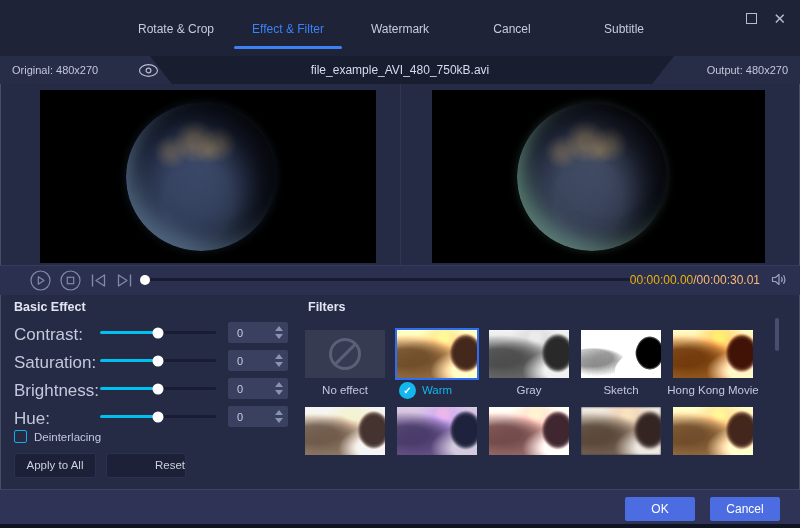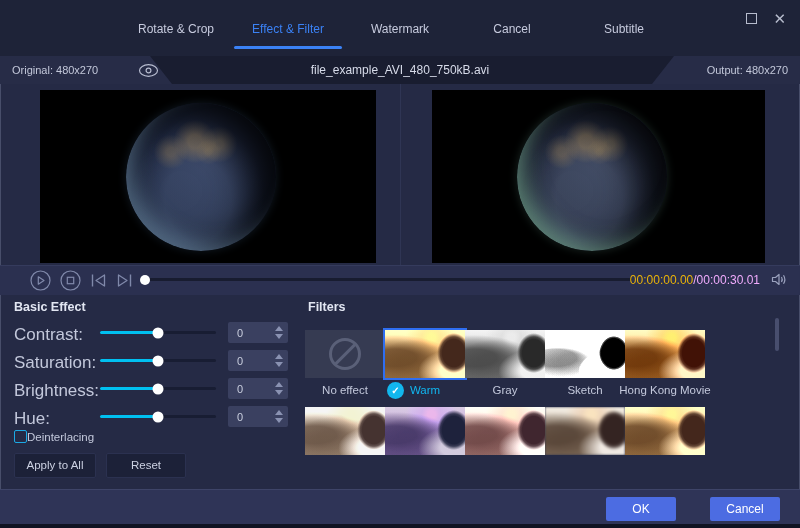--- a/index.html
+++ b/index.html
@@ -56,46 +56,46 @@
   
   .playbar { position:absolute; left:0; top:265px; width:800px; height:30px; background:#2b3050;
     border-top:1px solid #353b5d; }
   .transport { position:absolute; left:30px; top:265px; height:30px; display:flex; align-items:center; gap:9px; }
   .tbtn { cursor:pointer; display:flex; }
   .seek { position:absolute; left:140px; right:168px; top:278px; height:3px; background:#181c30; border-radius:2px; cursor:pointer; }
   .seek-thumb { position:absolute; left:5px; top:50%; transform:translate(-50%,-50%);
     width:10px; height:10px; border-radius:50%; background:#ffffff; cursor:pointer; }
   .timetxt { position:absolute; right:40px; top:265px; height:30px; line-height:31px; font-size:12px; }
   .t-cur { color:#eab308; }
-  .t-tot { color:#f0abfc; }
+  .t-tot { color:#fdba74; }
   .vol { position:absolute; right:12px; top:272px; cursor:pointer; display:flex; }
   
   .be-title { position:absolute; left:14px; top:300px; font-size:12.5px; font-weight:bold; color:#e2e6f2; }
   .fx-row { position:absolute; left:0; width:300px; height:22px; }
   .fx-label { position:absolute; left:14px; top:3px; font-size:17px; color:#c3c8db; }
   .fx-track { position:absolute; left:100px; top:9px; width:116px; height:3px; background:#181d33; border-radius:2px; cursor:pointer; }
   .fx-fill { position:absolute; left:0; top:0; width:50%; height:3px; background:#00c0f0; border-radius:2px; }
   .fx-thumb { position:absolute; left:50%; top:50%; transform:translate(-50%,-50%);
     width:11px; height:11px; border-radius:50%; background:#fff; cursor:pointer; }
   .spin { position:absolute; left:228px; top:0; width:60px; height:21px; background:#3a4060;
     border-radius:2px; display:flex; align-items:center; }
   .spin-val { flex:1; padding-left:9px; font-size:11px; color:#c9cede; }
   .spin-arrows { width:18px; display:flex; flex-direction:column; gap:3px; align-items:center; cursor:pointer; }
   .arr-up { width:0; height:0; border-left:4px solid transparent; border-right:4px solid transparent; border-bottom:5px solid #8a92b2; }
   .arr-dn { width:0; height:0; border-left:4px solid transparent; border-right:4px solid transparent; border-top:5px solid #8a92b2; }
-  .chk-row { position:absolute; left:14px; top:430px; display:flex; align-items:flex-end; }
+  .chk-row { position:absolute; left:14px; top:430px; display:flex; align-items:flex-end; gap:7px; }
   .chk { width:13px; height:13px; border:1px solid #1ca9e4; border-radius:2px; background:transparent; cursor:pointer; }
   .chk-label { font-size:11.5px; color:#c3c8db; }
   .panel-btn { position:absolute; top:453px; height:25px; background:#1c2138; border:1px solid #2b3150;
     border-radius:2px; color:#ccd1e2; font-size:11.5px; text-align:center; line-height:23px; cursor:pointer; }
   .btn-apply { left:14px; width:82px; }
-  .btn-reset { left:106px; width:80px; }
+  .btn-reset { left:106px; width:80px;text-align:right; }
   
   .flt-title { position:absolute; left:308px; top:300px; font-size:12.5px; font-weight:bold; color:#e2e6f2; }
-  .flt-row { position:absolute; left:305px; display:flex; gap:0; }
+  .flt-row { position:absolute; left:305px; display:flex; gap:12px; }
   .flt-row1 { top:330px; }
   .flt-row2 { top:407px; }
   .fcell { width:80px; display:flex; flex-direction:column; align-items:center; cursor:pointer; position:relative; }
   .thumb { width:80px; height:48px; background:#363b52; overflow:hidden; position:relative; }
   .fcell.sel .thumb { outline:2px solid #2f6ef0; outline-offset:0; }
   .flabel { margin-top:6px; font-size:11.5px; color:#c3c8db; white-space:nowrap; }
   .fcell.sel .flabel { color:#10b6f0; }
   .noeffect-icon { position:absolute; left:50%; top:50%; transform:translate(-50%,-50%);
     width:32px; height:32px; border:3px solid #5a6078; border-radius:50%; }
   .noeffect-icon::after { content:""; position:absolute; left:-1px; top:12px; width:28px; height:3px;
@@ -118,21 +118,21 @@
   .t-pink  .scene { filter:brightness(1.18) saturate(0.7) hue-rotate(330deg); }
   .t-mosaic .scene { filter:blur(1.3px) grayscale(0.45) brightness(1.05); }
   .t-warm2 .scene { filter:sepia(0.45) saturate(1.5) brightness(1.05); }
   .check-badge { position:absolute; left:2px; top:52px; width:17px; height:17px; border-radius:50%;
     background:#12b7ee; color:#fff; font-size:10px; font-weight:bold; text-align:center; line-height:17px; }
   .flt-scrollbar { position:absolute; left:775px; top:318px; width:4px; height:33px; background:#484e6e; border-radius:2px; cursor:pointer; }
   
   .footer { position:absolute; left:0; top:489px; width:800px; height:35px; background:#2f3457; border-top:1px solid #3e4468; }
   .foot-btn { position:absolute; top:497px; width:70px; height:24px; background:#4c6ce2; border:none;
     border-radius:2px; color:#fff; font-size:12px; text-align:center; line-height:24px; cursor:pointer; }
-  .btn-ok { left:606px; }
+  .btn-ok { left:625px; }
   .btn-cancel { left:710px; }
   .bottom-edge { position:absolute; left:0; top:524px; width:800px; height:4px; background:#101322; }
   svg { display:block; }
 </style>
 </head>
 <body>
 
 <div class="win">
 
   <div class="topbar"></div>

